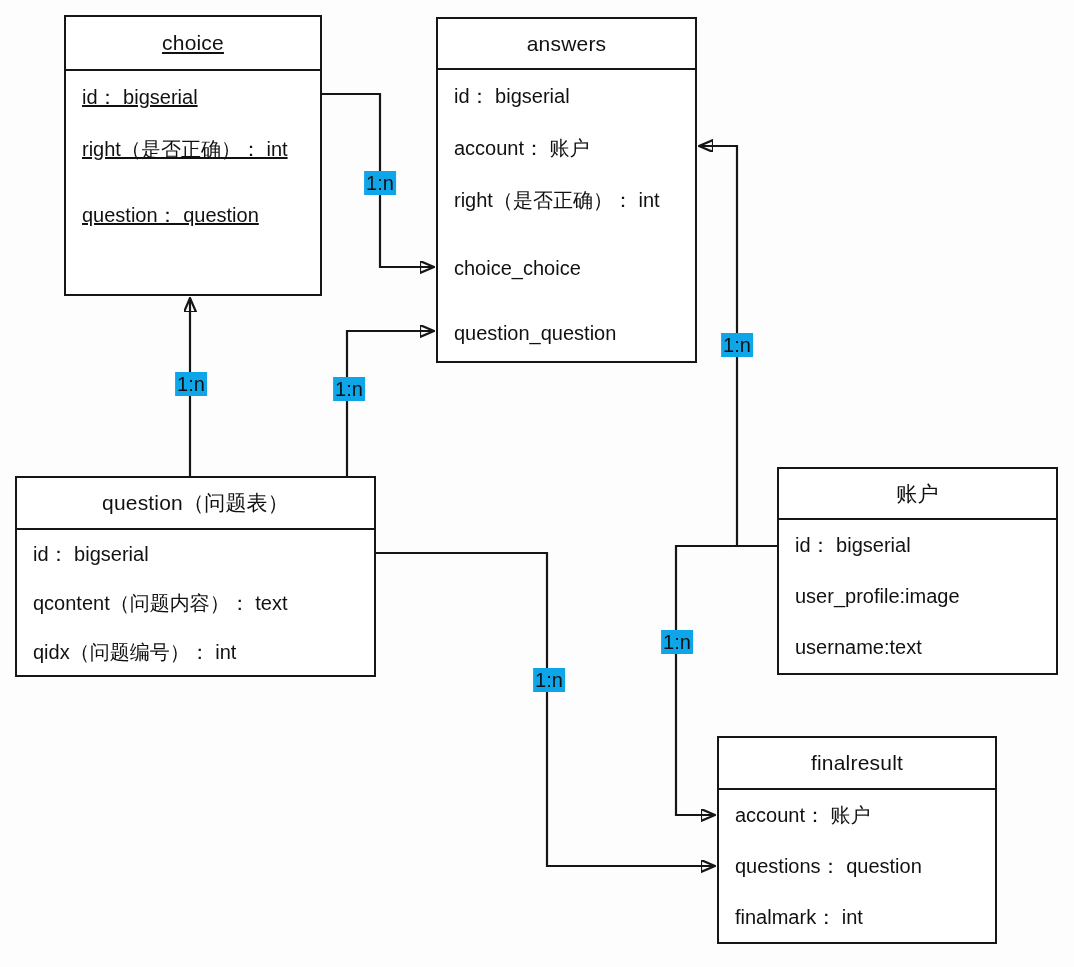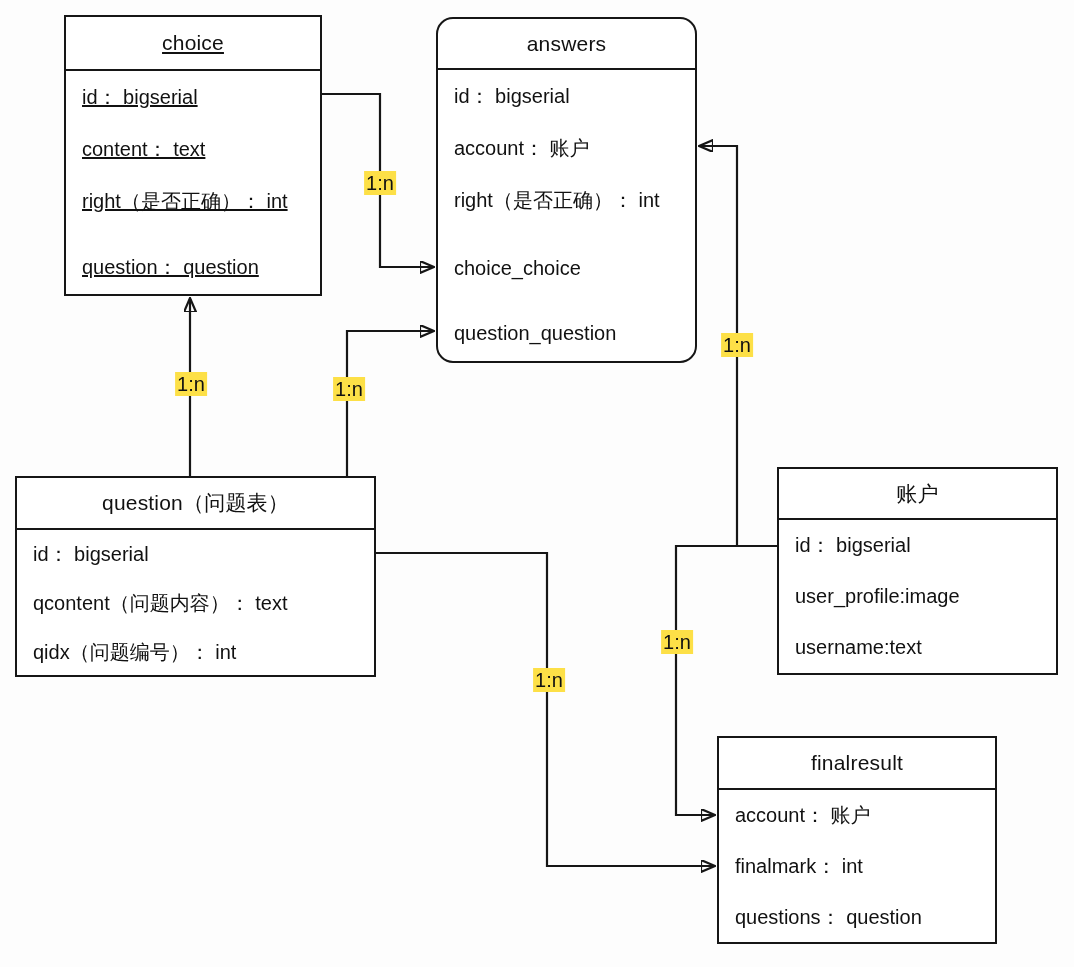--- a/index.html
+++ b/index.html
@@ -39,21 +39,21 @@
   }
   .field {
     display: flex; align-items: center;
     padding: 0 10px 0 16px;
     font-size: 20px;
     white-space: nowrap;
   }
   .rel-label {
     position: absolute;
     transform: translate(-50%, -50%);
-    background: #fde047;
+    background: #0ea5e9;
     padding: 1px 2px;
     font-size: 20px;
     line-height: 1.1;
     color: #111;
   }
   #watermark {
     position: absolute;
     left: 884px; top: 913px;
     font-size: 20px;
     color: #c3c3c3;
@@ -76,26 +76,25 @@
     <path d="M190,477 V299" marker-end="url(#arrow)"></path>
     <path d="M347,477 V331 H433" marker-end="url(#arrow)"></path>
     <path d="M777,546 H737 V146 H700" marker-end="url(#arrow)"></path>
     <path d="M737,546 H676 V815 H714" marker-end="url(#arrow)"></path>
     <path d="M376,553 H547 V866 H714" marker-end="url(#arrow)"></path>
   </svg>
 
   <div class="entity" style="left:64px; top:15px; width:258px; height:281px;text-decoration:underline;">
     <div class="entity-title" style="height:52px;">choice</div>
     <div class="field" style="height:52px;">id： bigserial</div>
-    <div class="field" style="height:52px;">content： text</div>
     <div class="field" style="height:52px;">right（是否正确）： int</div>
     <div class="field" style="height:52px; margin-top:14px;">question： question</div>
   </div>
 
-  <div class="entity" style="left:436px; top:17px; width:261px; height:346px;border-radius:17px;">
+  <div class="entity" style="left:436px; top:17px; width:261px; height:346px;">
     <div class="entity-title" style="height:49px;">answers</div>
     <div class="field" style="height:52px;">id： bigserial</div>
     <div class="field" style="height:52px;">account： 账户</div>
     <div class="field" style="height:52px;">right（是否正确）： int</div>
     <div class="field" style="height:52px; margin-top:16px;">choice_choice</div>
     <div class="field" style="height:52px; margin-top:13px;">question_question</div>
   </div>
 
   <div class="entity" style="left:15px; top:476px; width:361px; height:201px;">
     <div class="entity-title" style="height:50px;">question（问题表）</div>
@@ -107,22 +106,22 @@
   <div class="entity" style="left:777px; top:467px; width:281px; height:208px;">
     <div class="entity-title" style="height:49px;text-align:right;">账户</div>
     <div class="field" style="height:51px;">id： bigserial</div>
     <div class="field" style="height:51px;">user_profile:image</div>
     <div class="field" style="height:51px;">username:text</div>
   </div>
 
   <div class="entity" style="left:717px; top:736px; width:280px; height:208px;">
     <div class="entity-title" style="height:50px;text-align:right;">finalresult</div>
     <div class="field" style="height:51px;">account： 账户</div>
+    <div class="field" style="height:51px;">questions： question</div>
     <div class="field" style="height:51px;">finalmark： int</div>
-    <div class="field" style="height:51px;">questions： question</div>
   </div>
 
   <span class="rel-label" style="left:380px; top:183px;">1:n</span>
   <span class="rel-label" style="left:191px; top:384px;">1:n</span>
   <span class="rel-label" style="left:349px; top:389px;">1:n</span>
   <span class="rel-label" style="left:737px; top:345px;">1:n</span>
   <span class="rel-label" style="left:677px; top:642px;">1:n</span>
   <span class="rel-label" style="left:549px; top:680px;">1:n</span>
 
 

